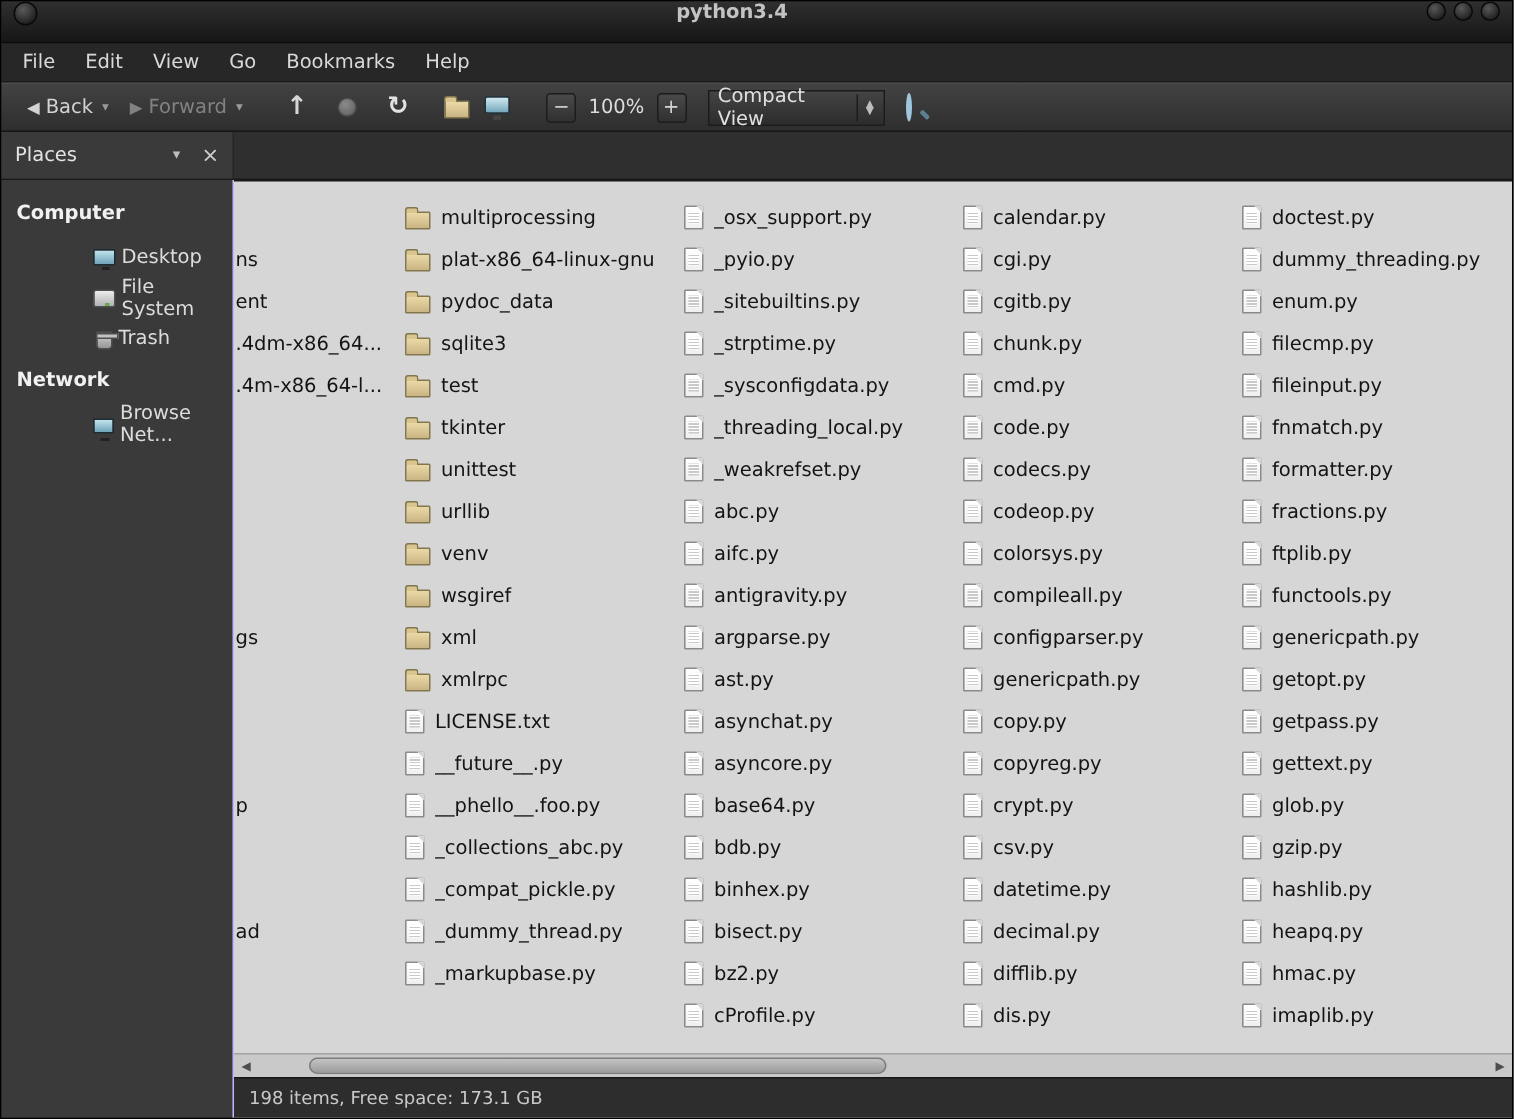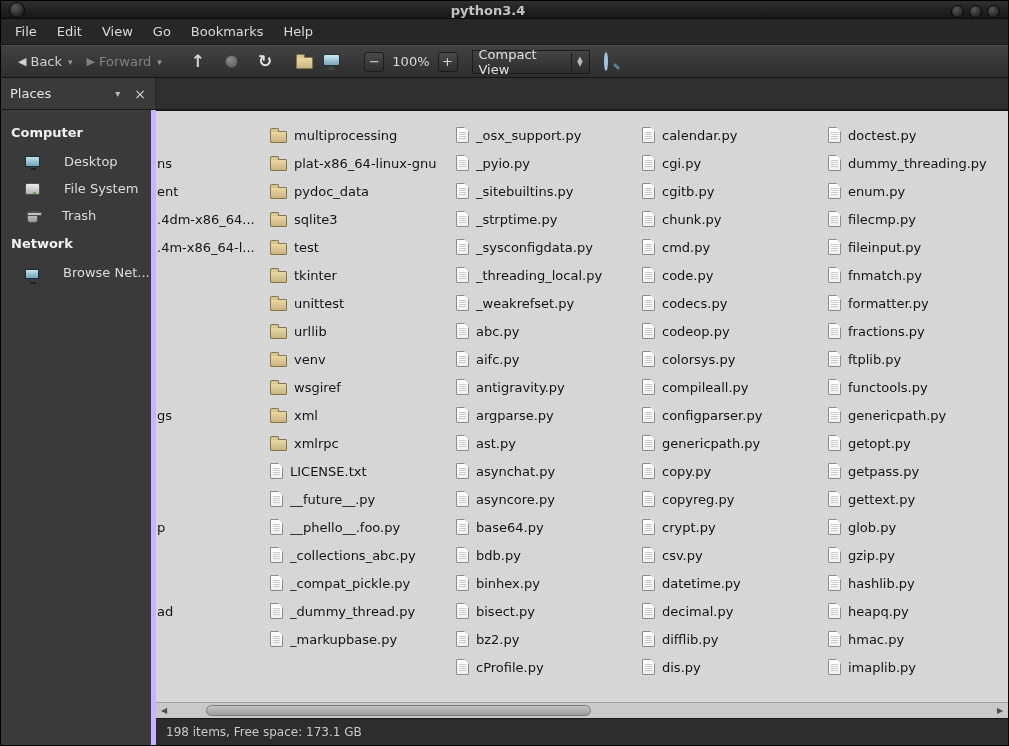--- a/index.html
+++ b/index.html
@@ -1,21 +1,21 @@
 <!DOCTYPE html>
 <html><head>
 <meta charset="utf-8">
 <style>
   * { margin:0; padding:0; box-sizing:border-box; }
   html,body { width:1009px; height:746px; overflow:hidden; }
   body { font-family:"DejaVu Sans", sans-serif; font-size:13px; background:#1a1a1a; }
   .window { width:1009px; height:746px; display:flex; flex-direction:column; border:1px solid #000; background:#2b2b2b; }
 
   
-  .titlebar { height:18px; flex:none; background:linear-gradient(#2f2f2f,#161616); display:flex; align-items:flex-end; padding:0 8px; border-bottom:1px solid #0c0c0c; }
+  .titlebar { height:28px; flex:none; background:linear-gradient(#2f2f2f,#161616); display:flex; align-items:flex-start; padding:0 8px; border-bottom:1px solid #0c0c0c; }
   .win-menu-btn { width:16px; height:16px; border-radius:50%; background:radial-gradient(circle at 38% 32%, #5a5a5a, #222 72%); border:1px solid #090909; flex:none; }
   .title-text { flex:1; text-align:center; color:#c3c3c3; font-weight:bold; font-size:13px; }
   .win-btns { display:flex; gap:5px; }
   .circle-btn { width:13px; height:13px; border-radius:50%; background:radial-gradient(circle at 38% 32%, #585858, #242424 72%); border:1px solid #090909; }
 
   
   .menubar { height:26px; flex:none; background:#272727; display:flex; align-items:center; padding:0 4px; color:#d9d9d9; border-bottom:1px solid #1b1b1b; }
   .menu-item { padding:4px 10px; cursor:default; }
 
   
@@ -47,23 +47,23 @@
   .places-header { width:155px; flex:none; background:#3a3a3a; display:flex; align-items:center; padding:0 9px; color:#e3e3e3; border-right:1px solid #262626; }
   .places-header .ph-label { flex:1; }
   .ph-caret { font-size:10px; color:#bdbdbd; margin-right:14px; }
   .ph-close { font-size:14px; color:#cfcfcf; }
   .location-bar { flex:1; display:flex; align-items:center; gap:9px; padding:0 10px;margin-top:47px; }
   .loc-label { color:#dadada; }
   .loc-input { flex:1; height:21px; background:#0f172a; border:1px solid #0e0e0e; border-radius:2px; color:#ececec; font-family:"DejaVu Sans", sans-serif; font-size:13px; padding:0 6px; outline:none; }
 
   
   .content { flex:1; display:flex; min-height:0; }
-  .sidebar { width:155px; flex:none; background:#3a3a3a; color:#dcdcdc; padding-top:8px; border-right:5px solid #c4b5fd; }
+  .sidebar { width:155px; flex:none; background:#3a3a3a; color:#dcdcdc; padding-top:8px; border-right:1px solid #c4b5fd; }
   .sb-heading { font-weight:bold; color:#f1f1f1; padding:7px 10px 8px 10px; }
-  .sb-item { height:27px; display:flex; align-items:center; gap:24px; padding-left:24px; }
+  .sb-item { height:27px; display:flex; align-items:center; gap:4px; padding-left:24px;margin-left:37px; }
   .si { position:relative; width:16px; height:14px; flex:none; }
   .si-desktop { width:15px; height:11px; border:1px solid #1e2c33; background:linear-gradient(#c2e4ee,#6fa3b8); border-radius:1px; }
   .si-desktop::after { content:""; position:absolute; left:5px; top:11px; width:5px; height:2px; background:#222; }
   .si-drive { width:15px; height:12px; background:linear-gradient(#ececec,#b2b2b2); border:1px solid #4f4f4f; border-radius:2px; margin-top:1px; }
   .si-drive::after { content:""; position:absolute; right:3px; top:8px; width:3px; height:2px; background:#6aa84f; }
   .si-trash { width:11px; height:12px; margin-left:2px; margin-top:3px; background:linear-gradient(#d4d4d4,#969696); border:1px solid #4f4f4f; border-radius:1px 1px 3px 3px; }
   .si-trash::before { content:""; position:absolute; top:0; left:-1px; width:13px; height:2px; background:#c2c2c2; border:1px solid #4f4f4f; }
   .si-network { width:14px; height:10px; border:1px solid #1e2c33; background:linear-gradient(#c2e4ee,#6fa3b8); margin-top:2px; }
   .si-network::after { content:""; position:absolute; left:4px; top:12px; width:6px; height:2px; background:#222; }
 

